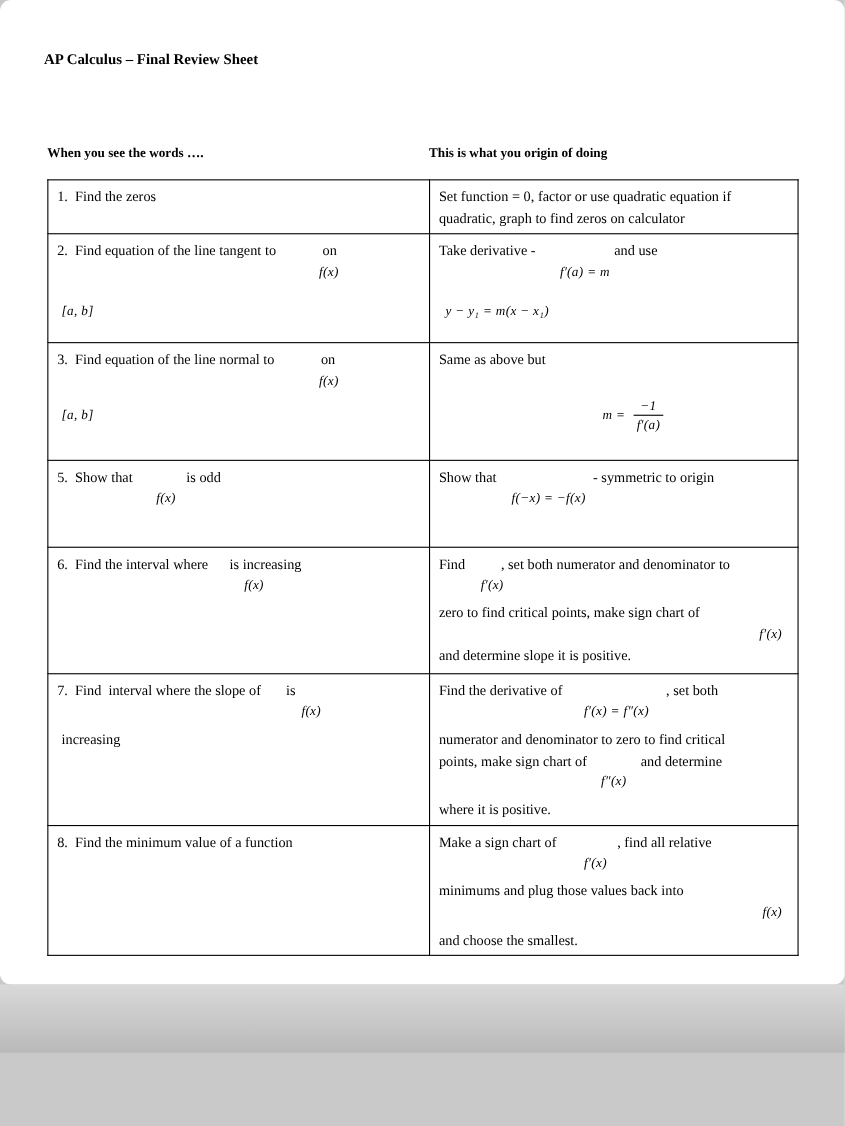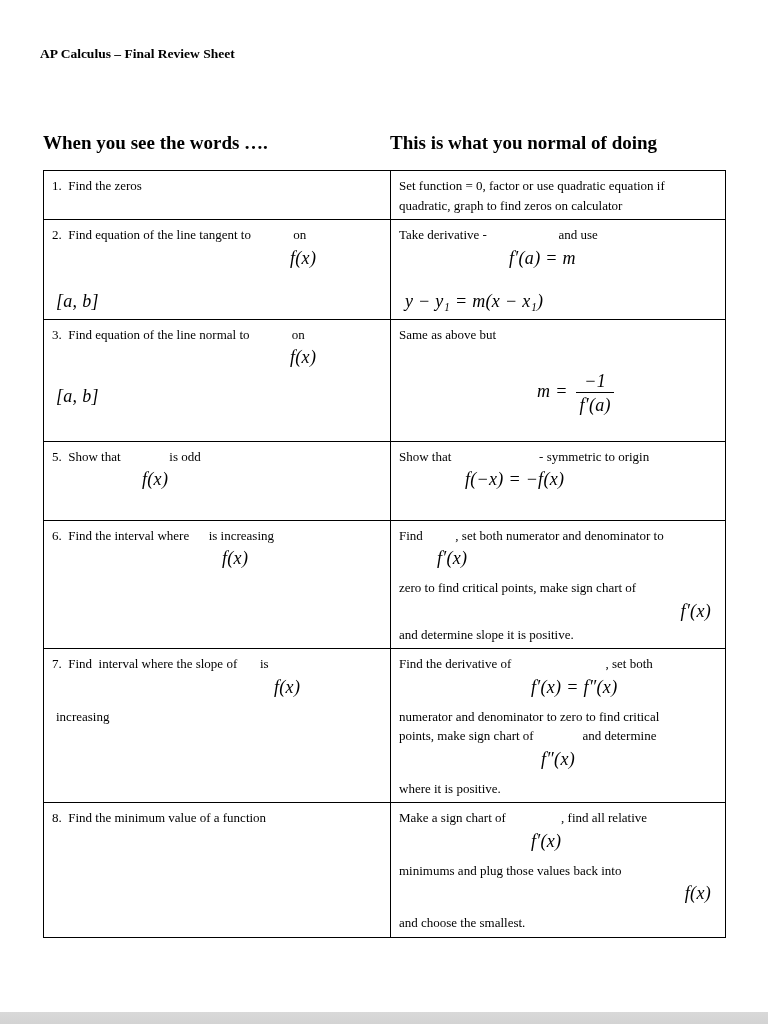--- a/index.html
+++ b/index.html
@@ -4,57 +4,58 @@
 <style>
   * { margin: 0; padding: 0; box-sizing: border-box; }
   html, body { width: 768px; height: 1024px; }
   body {
     background: #c9c9c9;
     font-family: "Liberation Serif", "DejaVu Serif", serif;
     color: #000;
   }
   .page {
     width: 768px;
-    height: 1012px;
+    height: 895px;
     background: #ffffff;
     padding-top: 46px;
     overflow: hidden;
+    border-radius: 10px;
   }
   .doc-title {
     margin-left: 40px;
     font-weight: bold;
     font-size: 13.5px;
   }
   .col-headers {
     display: flex;
     margin: 70px 0 9px 43px;
     width: 682px;
     font-weight: bold;
-    font-size: 19px;
+    font-size: 12px;
   }
   .col-headers .cue-h { width: 347px; }
   .col-headers .resp-h { width: 335px; }
   table.review {
     border-collapse: collapse;
     margin-left: 43px;
     width: 682px;
     table-layout: fixed;
     margin-top: 16px;
   }
   td {
     border: 1px solid #000;
     vertical-align: top;
     padding: 5px 8px 4px 8px;
     font-size: 13px;
     line-height: 1.5;
   }
   td.cue-cell { width: 347px; }
   td.resp-cell { width: 335px; }
   .ln { white-space: pre-wrap; min-height: 19px; }
-  .math { font-style: italic; font-size: 18px; letter-spacing: 0.3px; }
+  .math { font-style: italic; font-size: 12px; letter-spacing: 0.3px; }
   .center { text-align: center; }
   .right-al { text-align: right; padding-right: 6px; }
   .mt6  { margin-top: 6px; }
   .mt12 { margin-top: 12px; }
   .mt16 { margin-top: 16px; }
   .frac-line { margin-top: 6px; }
   .frac { display: inline-block; vertical-align: middle; text-align: center; padding: 0 4px; }
   .frac .num { display: block; line-height: 1.25; }
   .frac .den { display: block; border-top: 1px solid #000000; line-height: 1.35; padding: 0 3px; }
   .bottom-strip {
@@ -65,21 +66,21 @@
 </style>
 </head>
 <body>
 
 <div class="page">
 
   <div class="doc-title">AP Calculus – Final Review Sheet</div>
 
   <div class="col-headers">
     <div class="cue-h">When you see the words ….</div>
-    <div class="resp-h">This is what you normal of doing</div>
+    <div class="resp-h">This is what you origin of doing</div>
   </div>
 
   <table class="review">
     <tbody>
 
       <tr>
         <td class="cue-cell" style="height:49px">
           <div class="ln">1.  Find the zeros</div>
         </td>
         <td class="resp-cell">

